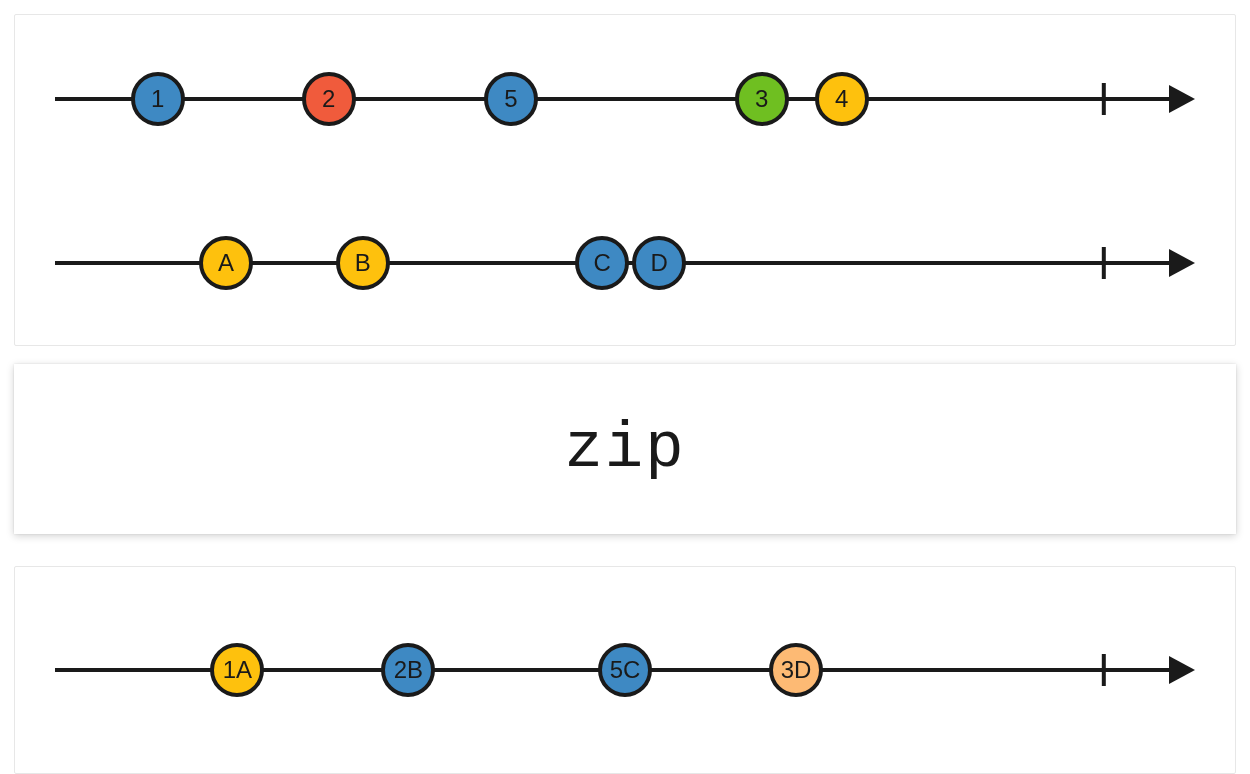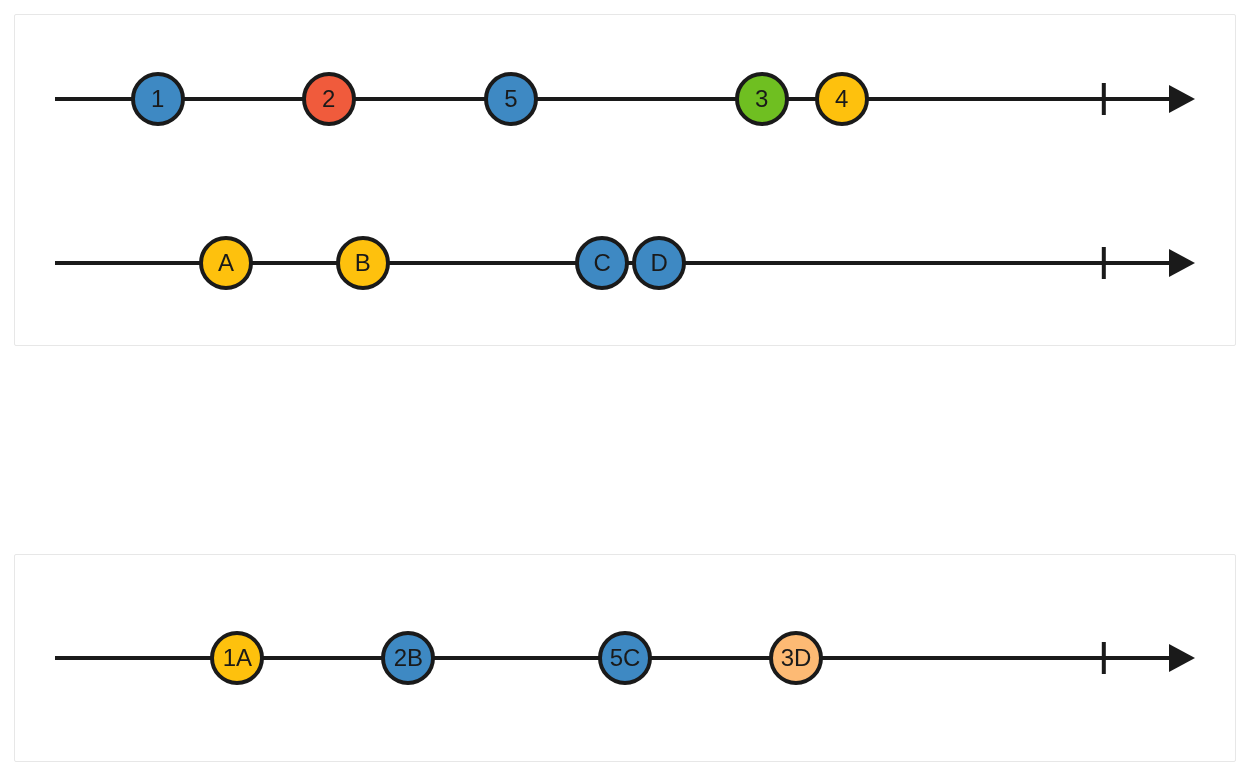--- a/index.html
+++ b/index.html
@@ -20,21 +20,21 @@
     right: 14px;
     background: #ffffff;
     border: 1px solid #e7e7e7;
     border-radius: 2px;
   }
   .panel.top {
     top: 14px;
     height: 330px;
   }
   .panel.bottom {
-    top: 554px;
+    top: 566px;
     height: 206px;
     text-decoration: underline;
   }
   .operator-box {
     position: absolute;
     left: 14px;
     right: 14px;
     top: 364px;
     height: 170px;
     background: #ffffff;
@@ -140,20 +140,23 @@
         <div class="marble" style="left: 48%; top: 0px; background: rgb(62, 137, 195);">
           <span class="label">C</span>
         </div>
         <div class="marble" style="left: 53%; top: 0px; background: rgb(62, 137, 195);">
           <span class="label">D</span>
         </div>
       </div>
 
   </div>
 
+  <div class="operator-box">
+    <span class="operator-label">zip</span>
+  </div>
 
   <div class="panel bottom">
     <div class="timeline" id="tl-output" style="top:103px;">
       <svg>
         <line class="line" x1="0" y1="20" x2="1136" y2="20"></line>
         <line class="tick" x1="92%" y1="4" x2="92%" y2="36"></line>
         <polygon class="arrowhead" points="1114,6 1140,20 1114,34"></polygon>
       </svg>
     <div class="marble" style="left: 16%; top: 0px; background: rgb(254, 193, 13);">
           <span class="label">1A</span>

